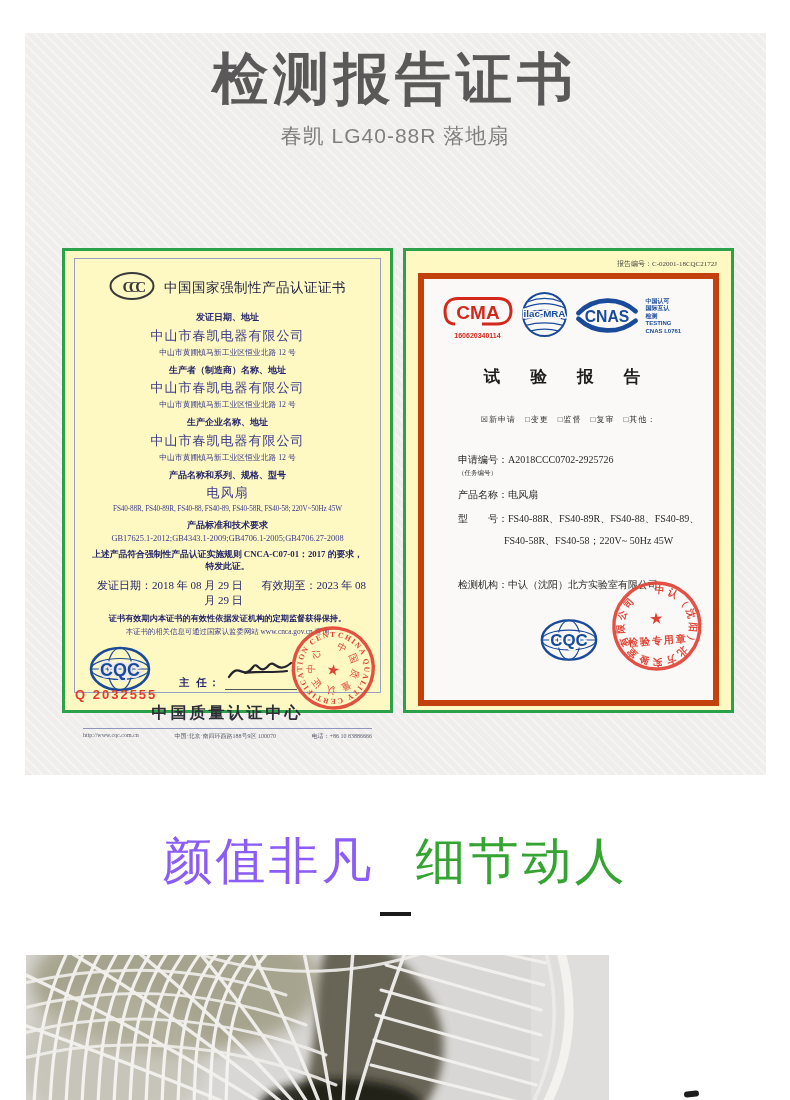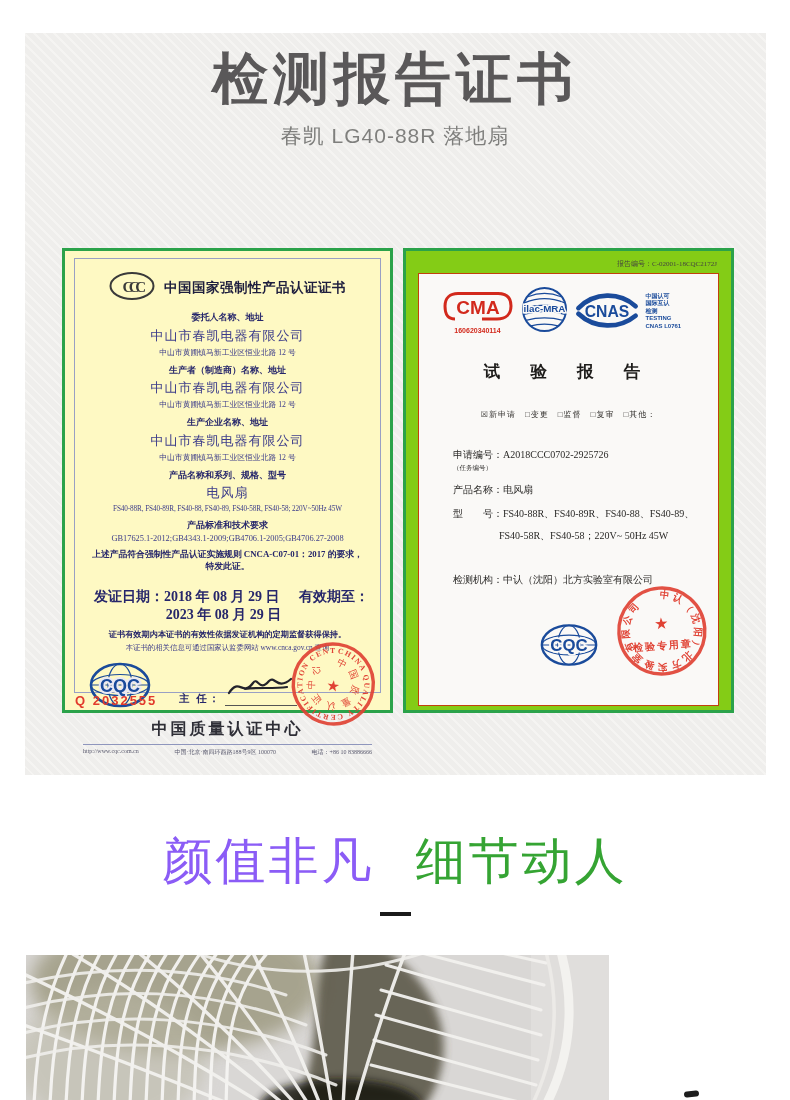--- a/index.html
+++ b/index.html
@@ -13,54 +13,54 @@
   .page-title { position:absolute; left:0; top:42px; width:100%; text-align:center;
                 font-size:56px; font-weight:700; color:#5a5859; letter-spacing:5px; }
   .page-subtitle { position:absolute; left:0; top:122px; width:100%; text-align:center;
                    font-size:21px; color:#7f7f7d; letter-spacing:1px; }
 
   
   .cert { position:absolute; top:248px; width:331px; height:465px;
           border:3px solid #2ba24a; }
   .cert-ccc { left:62px; background:#fef9c3; padding:7px 9px 0 9px;
               font-family:"Liberation Serif","DejaVu Serif",serif; color:#3c3c8a; position:absolute; }
-  .cert-report { left:403px; background:#84cc16; padding:5px 12px 10px 12px;
+  .cert-report { left:403px; background:#fef9c3; padding:5px 12px 10px 12px;
                  font-family:"Liberation Serif","DejaVu Serif",serif; color:#2e2d2b; position:absolute; }
 
   
   .ccc-frame { border:1px solid #99a0c4; height:435px; padding:8px 8px 4px 8px; position:relative; }
   .ccc-header { display:flex; align-items:center; justify-content:center; gap:9px; margin-top:4px; }
-  .ccc-title { font-size:13.5px; font-weight:700; color:#1e1e3e; letter-spacing:0.5px; }
+  .ccc-title { font-size:13.5px; font-weight:400; color:#1e1e3e; letter-spacing:0.5px; }
   .cert-no { text-align:center; font-size:9.5px; font-weight:700; color:#26266b; margin-top:7px; letter-spacing:0.3px; }
   .sec { margin-top:6px; text-align:center; }
   .sec-h { font-size:9px; font-weight:700; color:#26266b; }
   .sec-l1 { font-size:13px; margin-top:2.5px; letter-spacing:1px; }
   .sec-l2 { font-size:7.8px; margin-top:2px; }
   .sec-models { font-size:7.2px; margin-top:2.5px; letter-spacing:-0.1px; }
   .sec-gb { font-size:8.4px; margin-top:2.5px; }
   .statement { margin-top:6px; text-align:center; font-size:8.8px; font-weight:700; color:#26266b; line-height:11.5px; }
-  .dates { margin-top:16px; text-align:center; font-size:14px; font-weight:700; color:#26266b; }
+  .dates { margin-top:6px; text-align:center; font-size:11px; font-weight:400; color:#26266b; }
   .dates span { margin:0 8px; }
   .validity { margin-top:5px; text-align:center; font-size:8.2px; font-weight:700; color:#26266b; }
   .infoline { margin-top:3px; text-align:center; font-size:7.4px; color:#3c3c8a; }
   .ccc-bottom { position:relative; height:60px; margin-top:4px; }
   .cqc-logo-left { position:absolute; left:6px; top:5px; }
   .director-row { position:absolute; left:96px; top:16px; display:flex; align-items:flex-end; }
   .director-label { font-size:10.5px; font-weight:700; color:#26266b; letter-spacing:2px; }
   .sig-wrap { border-bottom:1px solid #555; margin-left:4px; }
   .stamp-left { position:absolute; right:-4px; top:-16px; transform:rotate(8deg); }
   .org-name { text-align:center; font-size:16px; font-weight:700; color:#2e2e36; letter-spacing:3px; margin-top:2px; }
   .ccc-footer { margin-top:4px; border-top:1px solid #8f96bd; padding-top:3px;
                 display:flex; justify-content:space-between; font-size:6px; color:#5a5a6e; }
-  .serial { position:absolute; left:10px; bottom:2px; color:#e23b2c; font-size:13px; font-weight:700;
+  .serial { position:absolute; left:10px; bottom:8px; color:#e23b2c; font-size:13px; font-weight:700;
             letter-spacing:2px; font-family:"Liberation Sans",sans-serif; }
 
   
   .report-no { text-align:right; font-size:7px; color:#44423f; margin:3px 2px 4px 0; }
-  .report-frame { border:1px solid #c2410c; background:#faf9f7; height:433px; padding:12px 10px; position:relative; }
+  .report-frame { border:6px solid #c2410c; background:#faf9f7; height:433px; padding:12px 10px; position:relative; }
   .logo-row { display:flex; align-items:center; justify-content:center; gap:7px; }
   .cma-block { text-align:center; }
   .cma-number { font-size:7px; color:#d2291c; font-weight:700; margin-top:0; font-family:"Liberation Sans",sans-serif; }
   .cnas-text { width:50px; font-size:6px; line-height:7.5px; color:#1a4b9b; font-weight:700;
                font-family:"Liberation Sans",sans-serif; }
   .rep-h1 { margin-top:13px; text-align:center; font-size:14.5px; font-weight:700; letter-spacing:6px; color:#1d1c1a; }
   .rep-h2 { margin-top:24px; text-align:center; font-size:16.5px; font-weight:700; letter-spacing:13px; color:#1d1c1a; }
   .checkline { margin-top:26px; text-align:center; font-size:8px; color:#34322f; letter-spacing:1px; }
   .rep-details { margin-top:28px; margin-left:24px; font-size:10px; color:#2a2927; }
   .task-note { font-size:6.5px; margin-top:2px; }
@@ -99,21 +99,21 @@
         <svg width="46" height="30" viewBox="0 0 46 30">
           <ellipse cx="23" cy="15" rx="21.5" ry="13" fill="none" stroke="#3a3a3a" stroke-width="2"></ellipse>
           <text x="23" y="20.5" text-anchor="middle" font-size="15" font-weight="bold" letter-spacing="-4.5" fill="#3a3a3a" font-family="Liberation Serif, serif">CCC</text>
         </svg>
       </span>
       <span class="ccc-title">中国国家强制性产品认证证书</span>
     </div>
 
 
     <div class="sec">
-      <div class="sec-h">委托人名称、地址</div>
+      <div class="sec-h">发证日期、地址</div>
       <div class="sec-l1">中山市春凯电器有限公司</div>
       <div class="sec-l2">中山市黄圃镇马新工业区恒业北路 12 号</div>
     </div>
 
     <div class="sec">
       <div class="sec-h">生产者（制造商）名称、地址</div>
       <div class="sec-l1">中山市春凯电器有限公司</div>
       <div class="sec-l2">中山市黄圃镇马新工业区恒业北路 12 号</div>
     </div>
 

